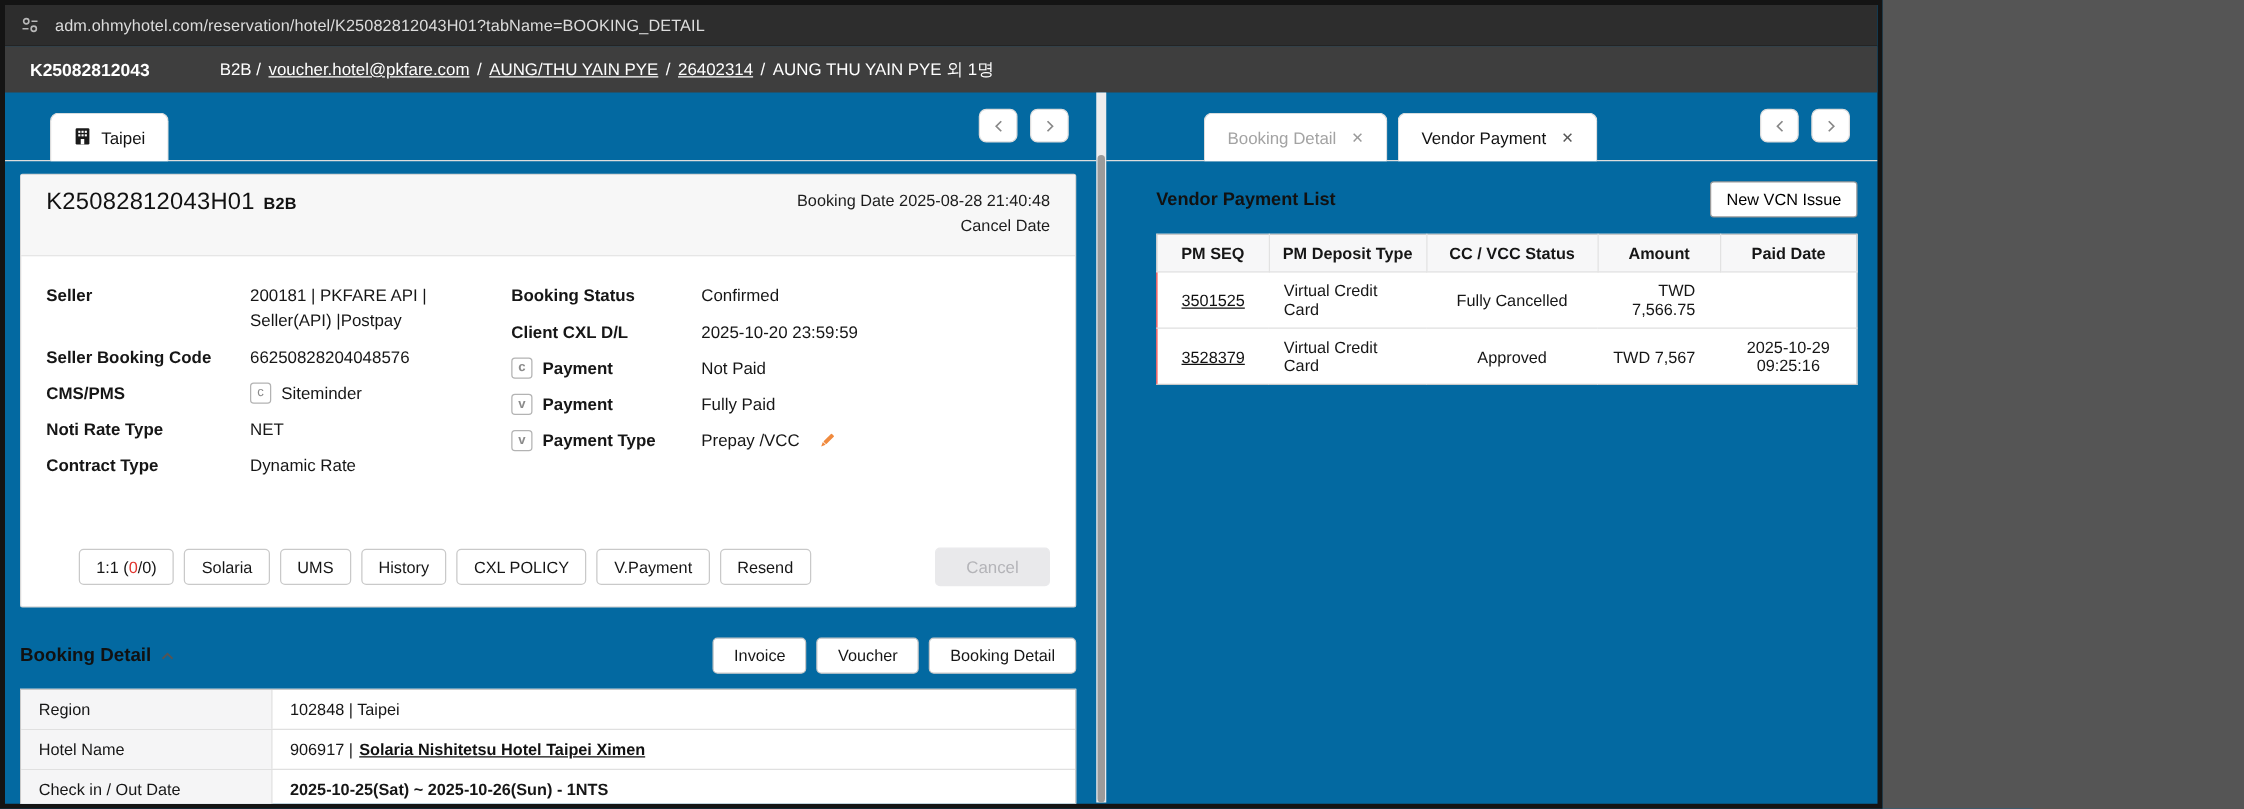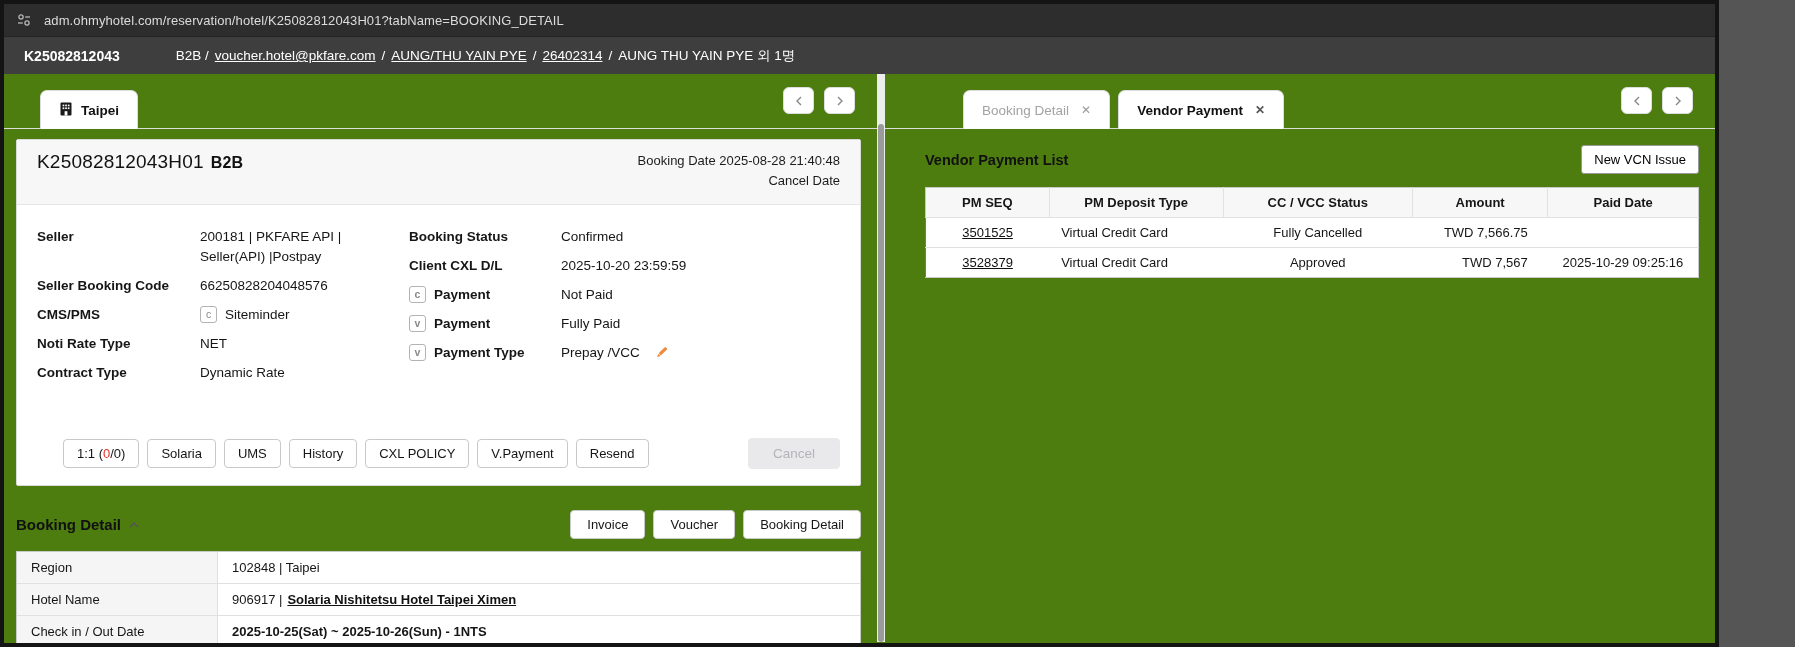--- a/index.html
+++ b/index.html
@@ -1,17 +1,17 @@
 <!DOCTYPE html>
 <html><head>
 <meta charset="utf-8">
 <style>
   * { margin:0; padding:0; box-sizing:border-box; }
   body { font-family:"Liberation Sans", sans-serif; background:#555; }
-  .frame { width:1719px; height:647px; border:4px solid #141414; background:#4d7c0f; position:relative; overflow:hidden; }
+  .frame { width:1506px; height:647px; border:4px solid #141414; background:#0369a1; position:relative; overflow:hidden; }
 
   
   .urlbar { height:33px; background:#2d2d2d; display:flex; align-items:center; padding:0 12px; border-bottom:1px solid #242424; }
   .urlbar .url { color:#dcdcdc; font-size:13px; margin-left:12px; letter-spacing:.1px; }
   .tune-ic { display:inline-flex; }
 
   
   .appbar { height:37px; background:#3e3e3e; color:#fff; display:flex; align-items:center; padding:0 20px; font-size:13.5px; }
   .appbar .code { font-weight:700; font-size:14px; margin-right:56px; }
   .appbar .seg { display:flex; align-items:center; gap:6px; }
@@ -20,32 +20,32 @@
   
   .main { display:flex; height:568px; }
   .pane-left { width:873px; flex:none; position:relative; }
   .vscroll { width:8px; flex:none; background:#ededee; position:relative; }
   .vscroll .thumb { position:absolute; left:1px; top:50px; bottom:0; width:6px; background:#9b9b9b; border-radius:3px; }
   .pane-right { flex:1; position:relative; }
 
   
   .tabbar { height:55px; border-bottom:1px solid #ddd; position:relative; display:flex; align-items:flex-end; }
   .tab { height:39px; background:#fff; border:1px solid #ddd; border-bottom:none; border-radius:7px 7px 0 0; display:flex; align-items:center; gap:8px; padding:0 18px; font-size:13.5px; margin-bottom:-1px; cursor:pointer; }
-  .tab.active { font-weight:700; color:#111; }
+  .tab.active { font-weight:400; color:#111; }
   .tab.inactive { color:#a3a3a3; }
   .tab .x { color:#9a9a9a; font-size:12px; margin-left:4px; cursor:pointer; }
   .tab.active .x { color:#555; }
   .tabnav { position:absolute; right:22px; top:13px; display:flex; gap:10px; }
   .navbtn { width:31px; height:27px; background:#fff; border:1px solid #ddd; border-radius:6px; display:flex; align-items:center; justify-content:center; cursor:pointer; }
 
   
   .card { margin:10px 16px 0 12px; background:#fff; border:1px solid #d9d9d9; border-radius:2px; }
   .card-head { background:#f7f7f7; border-bottom:1px solid #e6e6e6; padding:11px 20px 13px; display:flex; justify-content:space-between; }
   .card-title { font-size:19px; font-weight:500; color:#111; letter-spacing:.2px; }
-  .card-title .b2b { font-size:16px; font-weight:700; margin-left:7px; }
+  .card-title .b2b { font-size:13px; font-weight:700; margin-left:7px; }
   .card-dates { text-align:right; font-size:13px; color:#1c1c1c; line-height:1.55; }
   .card-body { padding:22px 20px 16px; }
   .cols { display:flex; }
   .col-l { width:372px; flex:none; }
   .col-r { flex:1; }
   .frow { display:flex; margin-bottom:9px; font-size:13.5px; line-height:20px; color:#161616; }
   .flabel { font-weight:700; width:163px; flex:none; display:flex; align-items:flex-start; gap:8px; }
   .col-r .flabel { width:152px; }
   .fvalue { display:flex; align-items:flex-start; gap:8px; }
   .seller-val { max-width:238px; }

